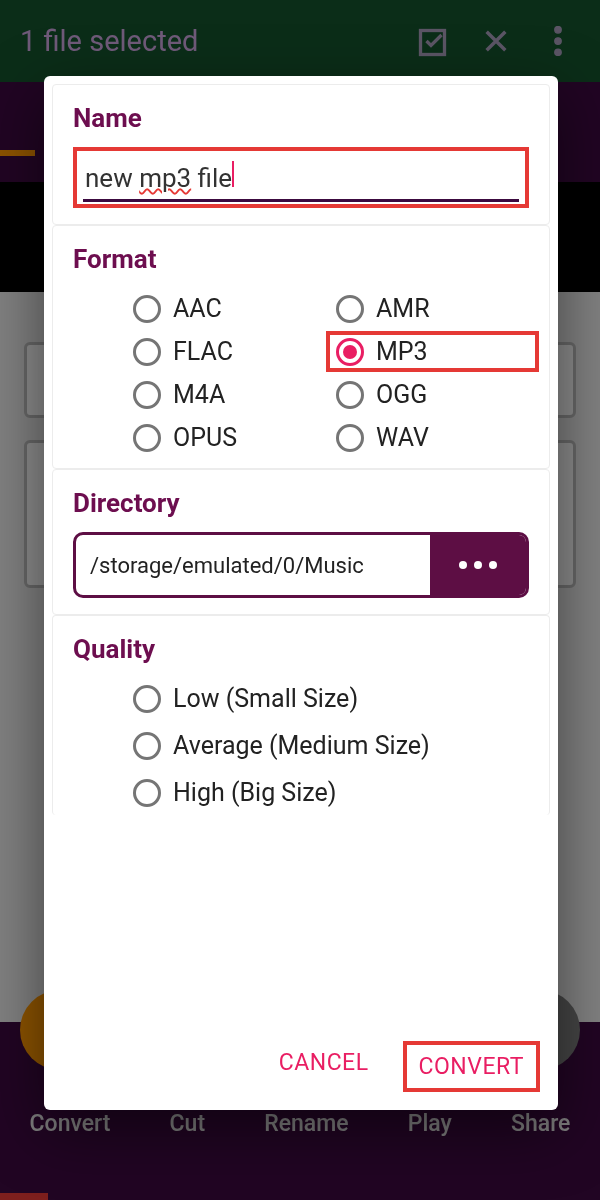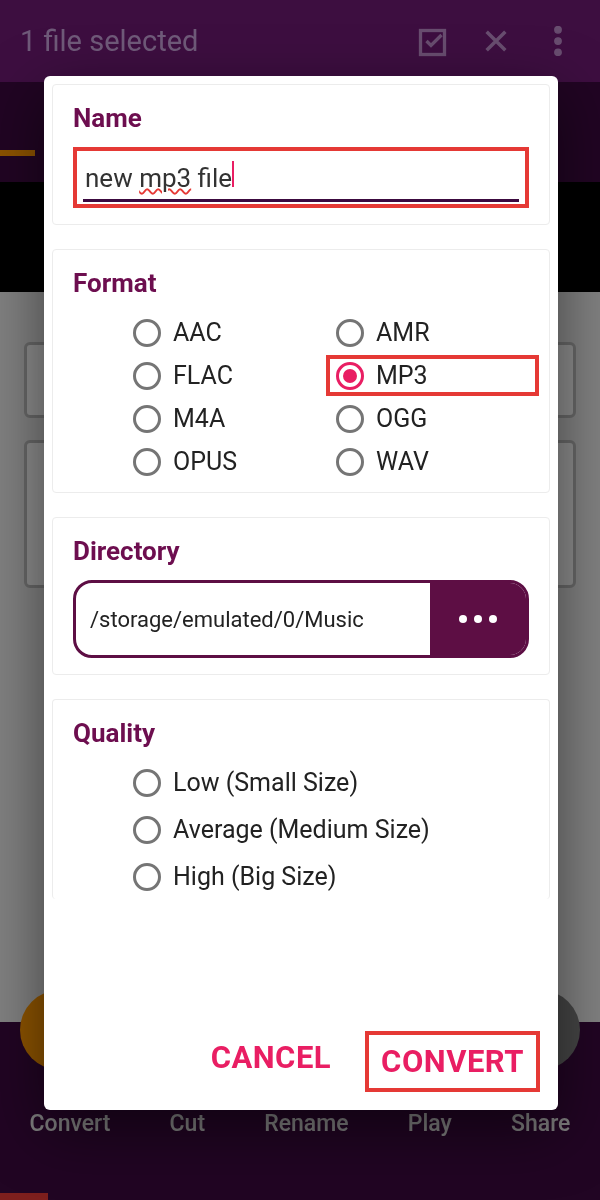--- a/index.html
+++ b/index.html
@@ -1,55 +1,55 @@
 <!DOCTYPE html>
 <html><head>
 <meta charset="utf-8">
 <style>
 *{box-sizing:border-box;margin:0;padding:0;font-family:Roboto,Arial,sans-serif}
 body{width:600px;height:1200px;overflow:hidden;position:relative;background:#1a1a1a}
-.appbar{height:82px;background:#701a75;display:flex;align-items:center;padding:0 20px;color:#D7B3E8}
+.appbar{height:82px;background:#14532d;display:flex;align-items:center;padding:0 20px;color:#D7B3E8}
 .appbar-title{font-size:29px;font-weight:400;flex:1;color:#CBA4DD}
 .appbar-icon{width:44px;height:44px;display:flex;align-items:center;justify-content:center;margin-left:18px;opacity:.75}
 .appbar svg{stroke:#D7B3E8}
 .bg-band{position:absolute;left:0;right:0}
 .band-purple{top:82px;height:100px;background:#3C0A40}
 .band-orange{position:absolute;top:150px;left:0;width:35px;height:6px;background:#FF9800}
 .band-black{top:182px;height:110px;background:#000}
 .band-gray{top:292px;height:735px;background:#EAEAEA}
 .card-outline{position:absolute;border:3px solid #BDBDBD;border-radius:6px;background:#fff}
 .bottom-bar{position:absolute;left:0;right:0;bottom:0;height:178px;background:#3C0A40}
 .circle-row{display:flex;justify-content:space-around;padding-top:8px}
 .circle{width:80px;height:80px;border-radius:50%;background:#FF9800;margin-top:-40px}
 .circle.share{background:#7E7E7E;position:relative}
 .circle.share svg{position:absolute;top:50%;left:50%;transform:translate(-50%,-50%)}
 .labels-row{display:flex;justify-content:space-around;padding-top:40px}
 .labels-row span{color:#E8E8E8;font-size:23px;font-weight:500}
 .red-line{position:absolute;bottom:0;left:0;width:48px;height:7px;background:#E53935}
 .scrim{position:absolute;inset:0;background:rgba(0,0,0,.45)}
 .dialog{position:absolute;top:76px;left:44px;right:42px;bottom:90px;background:#fff;border-radius:6px;box-shadow:0 20px 60px rgba(0,0,0,.5);display:flex;flex-direction:column;padding:8px 8px 0}
-.section{border:1px solid #ECECEC;border-radius:4px;margin-bottom:24px;padding:18px 20px 16px}
+.section{border:1px solid #ECECEC;border-radius:4px;margin-bottom:0;padding:18px 20px 16px}
 .sect-title{color:#6D0E4F;font-size:26px;font-weight:700;margin-bottom:14px}
 .name-inputwrap{border:4px solid #E53935;padding:6px 6px 2px}
 .name-input{width:100%;border:none;border-bottom:3px solid #3C0A40;font-size:26px;color:#333;padding:4px 2px 6px;outline:none}
 .name-input::selection{background:#E91E63}
 .cursor{display:inline-block;width:2px;height:26px;background:#E91E63}
 .format-grid{display:grid;grid-template-columns:1fr 1fr;column-gap:10px;row-gap:14px;padding-left:60px;padding-top:6px}
 .radio{display:flex;align-items:center;gap:12px;font-size:25px;color:#222;cursor:pointer}
 .radio.hl{border:4px solid #E53935;padding:2px 6px;margin:-6px -10px -6px -10px}
 .radio-circle{width:28px;height:28px;border:3px solid #757575;border-radius:50%;flex-shrink:0;display:flex;align-items:center;justify-content:center}
 .radio.sel .radio-circle{border-color:#E91E63}
 .radio.sel .radio-circle::after{content:"";width:14px;height:14px;background:#E91E63;border-radius:50%}
-.dir-field{border:3px solid #5D0E44;border-radius:19px;display:flex;align-items:stretch;overflow:hidden;height:78px}
+.dir-field{border:3px solid #5D0E44;border-radius:10px;display:flex;align-items:stretch;overflow:hidden;height:66px}
 .dir-path{flex:1;display:flex;align-items:center;padding:0 14px;font-size:22px;color:#222}
 .dir-btn{width:96px;background:#5D0E44;display:flex;align-items:center;justify-content:center;gap:7px}
 .dir-btn span{width:8px;height:8px;border-radius:50%;background:#fff}
 .quality-list{display:flex;flex-direction:column;gap:18px;padding-left:60px;padding-top:6px}
 .dialog-actions{display:flex;justify-content:flex-end;gap:22px;padding:14px 10px 18px 0;margin-top:auto}
-.dlg-btn{color:#E91E63;font-size:31px;font-weight:700;letter-spacing:.5px;padding:8px 12px;cursor:pointer}
+.dlg-btn{color:#E91E63;font-size:23px;font-weight:400;letter-spacing:.5px;padding:8px 12px;cursor:pointer}
 .dlg-btn.hl{border:4px solid #E53935}
 .spell-err{text-decoration:underline wavy #E53935;text-decoration-thickness:2px}
 </style>
 </head>
 <body>
 
 <div class="appbar">
   <div class="appbar-title">1 file selected</div>
   <div class="appbar-icon">
     <svg width="36" height="36" viewBox="0 0 24 24" fill="none" stroke-width="2.2">

